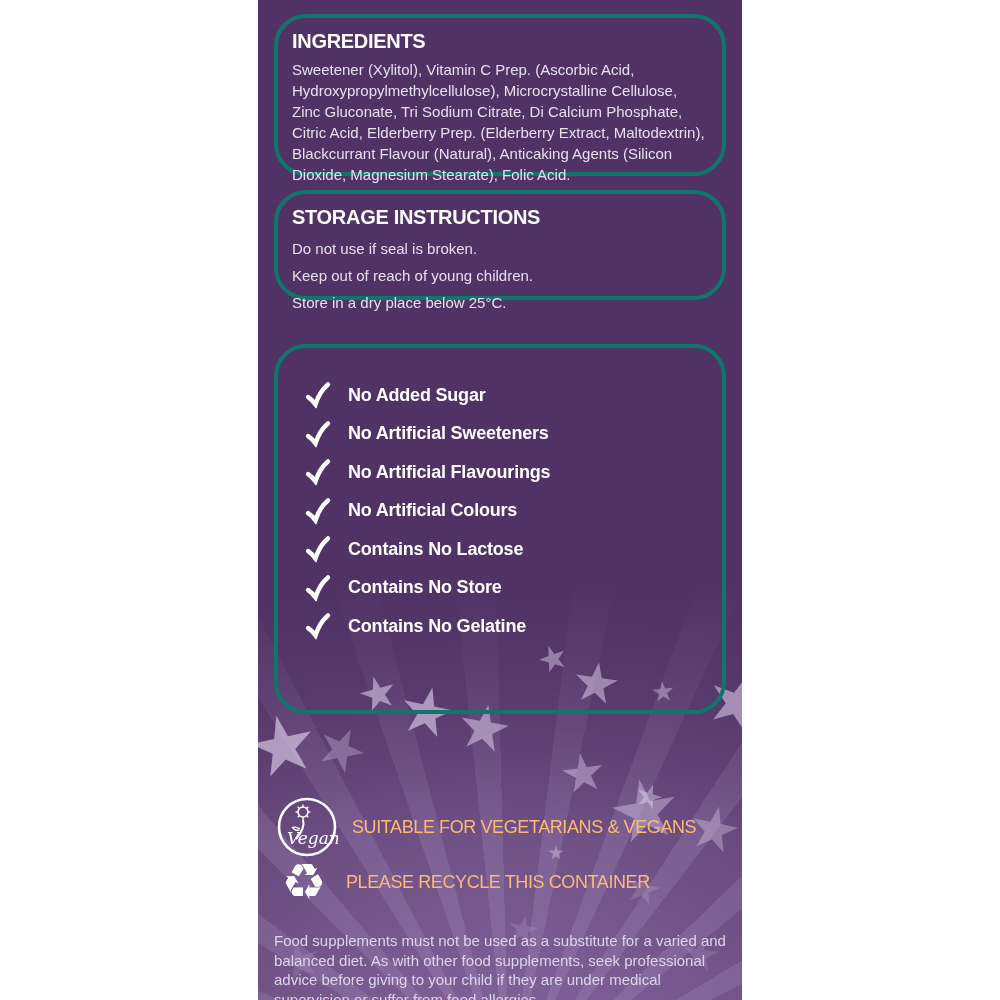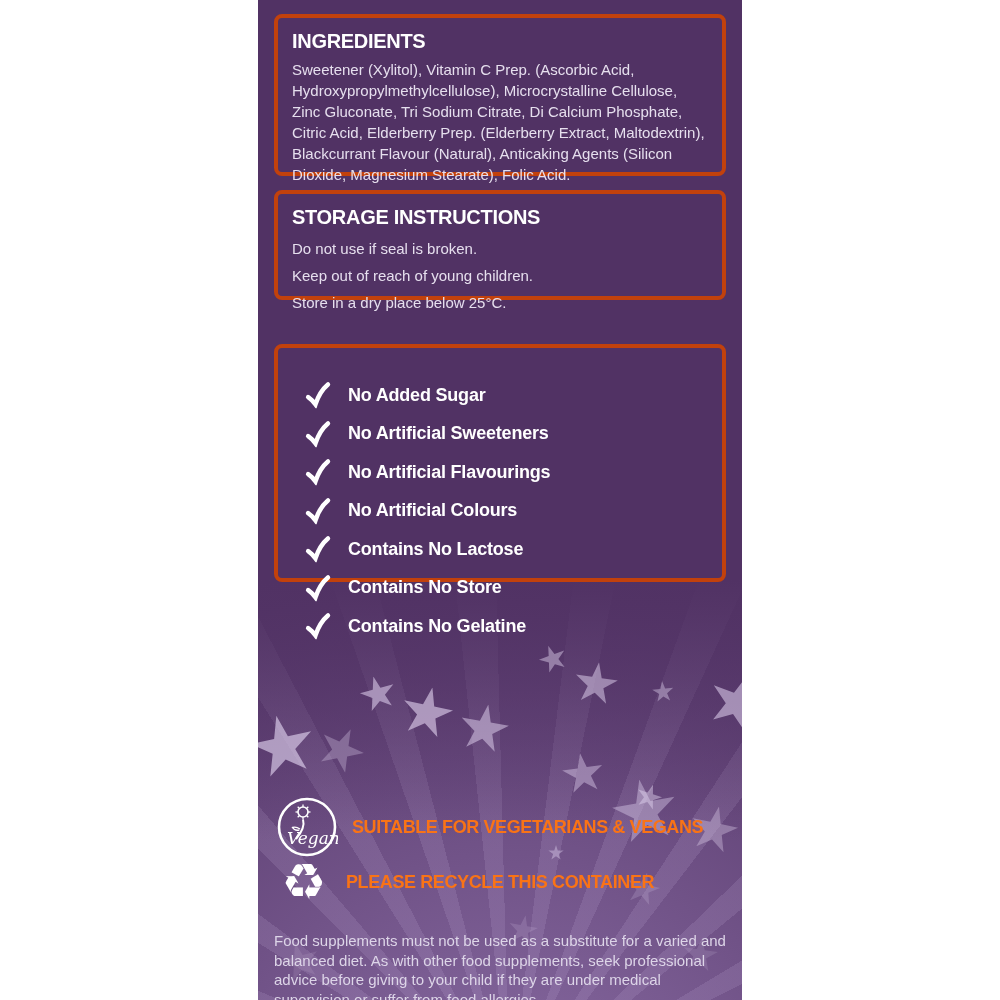--- a/index.html
+++ b/index.html
@@ -24,36 +24,36 @@
     position:absolute;inset:0;
     background:linear-gradient(180deg,#513264 0%,#513264 58%,rgba(81,50,100,0) 84%);
   }
   .star{
     position:absolute;background:#e4d6f2;
     clip-path:polygon(50% 0%,61% 35%,98% 35%,68% 57%,79% 91%,50% 70%,21% 91%,32% 57%,2% 35%,39% 35%);
   }
   
   .wbox{
     position:absolute;left:16px;right:16px;
-    border:4px solid #c2410c;border-radius:8px;
+    border:4px solid #0f766e;border-radius:32px;
     padding:12px 14px;box-sizing:border-box;color:#e9e3f1;
   }
   .wbox h2{
     margin:0 0 7px 0;font-size:20px;line-height:22px;font-weight:bold;
     color:#ffffff;letter-spacing:-0.3px;
   }
   .body-text{margin:0;font-size:15px;line-height:21px;color:#e6dfee;}
   .storage-line{font-size:15px;line-height:27px;color:#e6dfee;}
   .claims{list-style:none;margin:0;padding:16px 0 0 12px;}
   .claim{display:flex;align-items:center;gap:16px;height:38.5px;}
   .claim-label{font-size:18px;font-weight:bold;color:#ffffff;letter-spacing:-0.2px;}
   .check{flex:0 0 auto;transform:rotate(-6deg);}
   
   .info-row{position:absolute;left:18px;display:flex;align-items:center;gap:14px;}
-  .info-label{font-size:18px;font-weight:bold;color:#f97316;letter-spacing:-0.4px;}
+  .info-label{font-size:18px;font-weight:normal;color:#fdba74;letter-spacing:-0.4px;}
   .recycle-glyph{
     font-family:"DejaVu Sans",sans-serif;font-size:50px;line-height:52px;
     color:#ffffff;width:56px;text-align:center;
   }
   .disclaimer{
     position:absolute;left:16px;top:916px;width:458px;
     font-size:15px;line-height:19.5px;color:#ddd5e8;
   }
 </style>
 </head>
@@ -90,21 +90,21 @@
     <p class="body-text">Sweetener (Xylitol), Vitamin C Prep. (Ascorbic Acid, Hydroxypropylmethylcellulose), Microcrystalline Cellulose, Zinc Gluconate, Tri Sodium Citrate, Di Calcium Phosphate, Citric Acid, Elderberry Prep. (Elderberry Extract, Maltodextrin), Blackcurrant Flavour (Natural), Anticaking Agents (Silicon Dioxide, Magnesium Stearate), Folic Acid.</p>
   </section>
 
   <section class="wbox" style="top:190px;height:110px;">
     <h2>STORAGE INSTRUCTIONS</h2>
     <div class="storage-line">Do not use if seal is broken.</div>
     <div class="storage-line">Keep out of reach of young children.</div>
     <div class="storage-line">Store in a dry place below 25°C.</div>
   </section>
 
-  <section class="wbox" style="top:344px;height:238px;">
+  <section class="wbox" style="top:344px;height:370px;">
     <ul class="claims">
       <li class="claim">
         <svg class="check" width="28" height="26" viewBox="0 0 28 26">
             <path d="M4 14 C7 16.5 9 19.5 10.5 22 C14 14 19 7.5 25 3.5" stroke="#ffffff" stroke-width="4.5" fill="none" stroke-linecap="round"></path>
           </svg>
         <span class="claim-label">No Added Sugar</span>
       </li>
       <li class="claim">
         <svg class="check" width="28" height="26" viewBox="0 0 28 26">
             <path d="M4 14 C7 16.5 9 19.5 10.5 22 C14 14 19 7.5 25 3.5" stroke="#ffffff" stroke-width="4.5" fill="none" stroke-linecap="round"></path>

